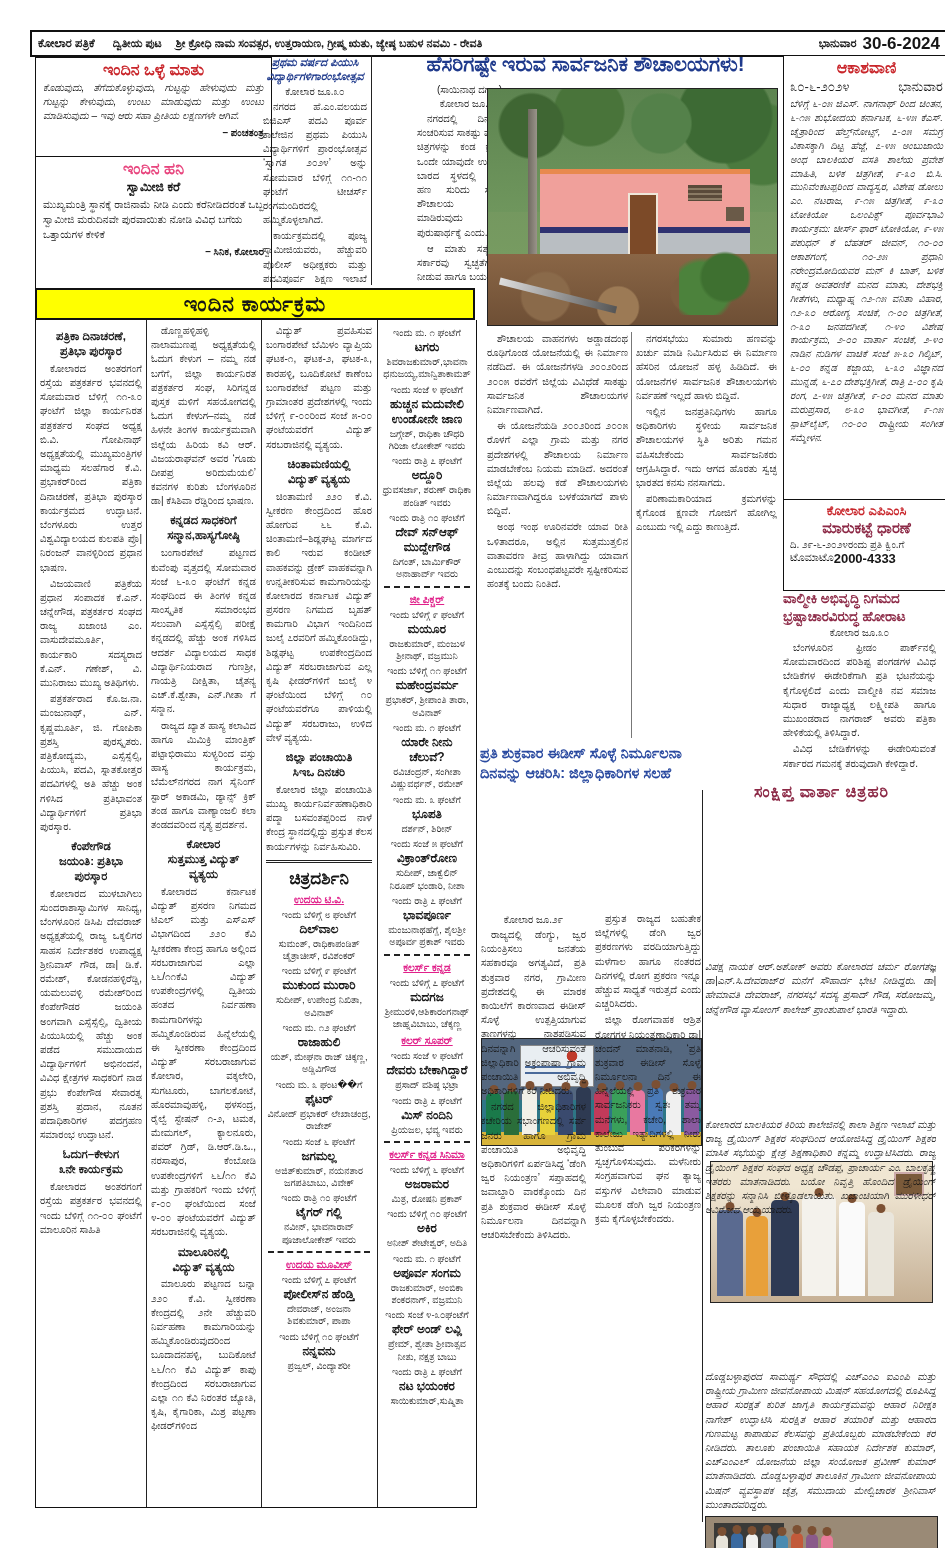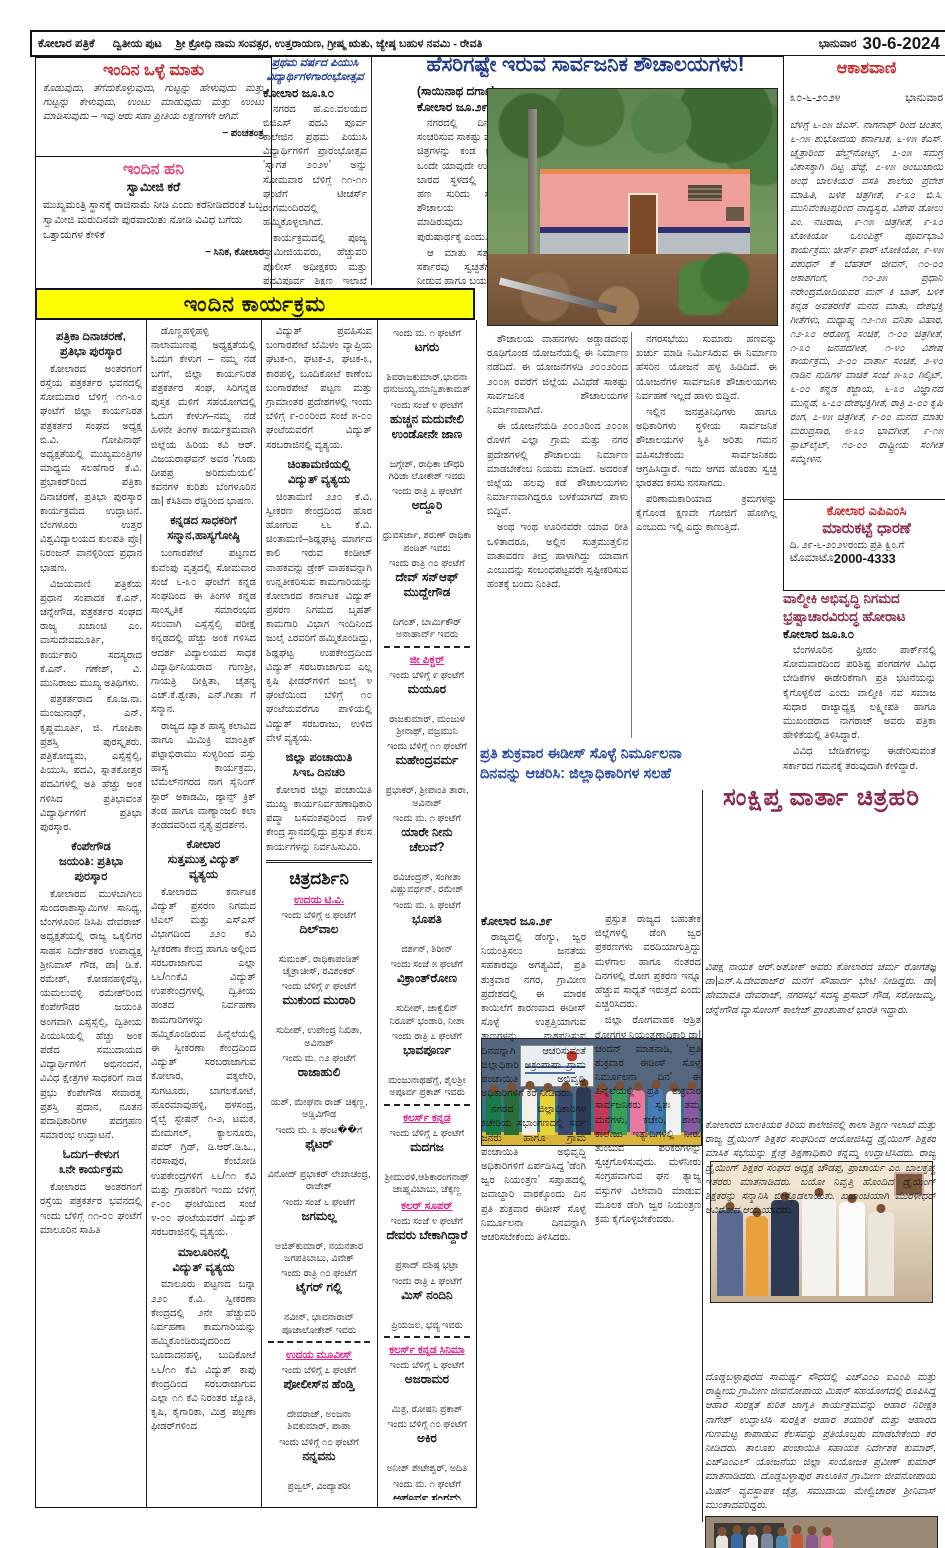--- a/index.html
+++ b/index.html
@@ -14,23 +14,23 @@
   .maroon{color:#8c2946;font-weight:bold;}
   .navy{color:#1f3a8c;font-weight:bold;}
   .blue{color:#2a4aa0;font-weight:bold;}
   .vrule{width:0;border-left:1.2px solid #222;}
   
   .e-heading{font-weight:bold;font-size:11.5px;text-align:center;margin:5px 16px 3px;line-height:1.3;}
   .e-bigheading{font-weight:bold;font-size:17px;text-align:center;margin:6px 0 4px;}
   .e-channel{color:#e0218a;font-weight:bold;font-size:10.5px;text-align:center;text-decoration:underline;margin:4px 0 2px;}
   .e-time{font-size:9.5px;text-align:center;margin:3px 0 1px;}
   .e-title{font-weight:bold;font-size:12px;text-align:center;margin:1px 0;line-height:1.25;}
-  .e-cast{font-size:9.5px;text-align:center;line-height:1.3;margin:16px 0 3px;}
+  .e-cast{font-size:9.5px;text-align:center;line-height:1.3;margin:1px 0 3px;}
   .e-para{font-size:10px;line-height:1.42;text-align:justify;text-indent:10px;margin:0 0 2px;}
-  .e-dateline{font-size:12px;font-weight:bold;text-align:left;margin:2px 0;}
+  .e-dateline{font-size:10px;font-weight:normal;text-align:center;margin:2px 0;}
   .e-divider{border-top:2px dashed #222;margin:5px 2px;}
   .e-rule{border-top:3px double #222;margin:6px 0;}
   .sig{text-align:right;font-weight:bold;font-size:10px;margin-top:3px;}
   
   .photo{border:1px solid #222;overflow:hidden;position:relative;}
   .figs{position:absolute;display:flex;align-items:flex-end;gap:3px;}
   .fig{position:relative;border-radius:5px 5px 0 0;}
   .fig::before{content:"";position:absolute;top:-8px;left:50%;transform:translateX(-50%);
                width:9px;height:9px;border-radius:50%;background:#7c5033;}
 </style>
@@ -272,21 +272,21 @@
       <div class="e-para">ರಾಜ್ಯದಲ್ಲಿ ಡೆಂಗ್ಯು, ಜ್ವರ ನಿಯಂತ್ರಿಸಲು ಜನತೆಯ ಸಹಕಾರವೂ ಅಗತ್ಯವಿದೆ, ಪ್ರತಿ ಶುಕ್ರವಾರ ನಗರ, ಗ್ರಾಮೀಣ ಪ್ರದೇಶದಲ್ಲಿ ಈ ಮಾರಕ ಕಾಯಿಲೆಗೆ ಕಾರಣವಾದ ಈಡೀಸ್ ಸೊಳ್ಳೆ ಉತ್ಪತ್ತಿಯಾಗುವ ತಾಣಗಳನ್ನು ನಾಶಪಡಿಸುವ ದಿನವನ್ನಾಗಿ ಆಚರಿಸುವಂತೆ ಜಿಲ್ಲಾಧಿಕಾರಿ ಅಕ್ರಂಪಾಷಾ ಗ್ರಾಮ ಪಂಚಾಯಿತಿ ಅಭಿವೃದ್ಧಿ ಅಧಿಕಾರಿಗಳಿಗೆ ಕರೆ ನೀಡಿದರು.</div>
       <div class="e-para">ನಗರದ ಜಿಲ್ಲಾಧಿಕಾರಿಗಳ ಕಚೇರಿಯ ಸಭಾಂಗಣದಲ್ಲಿ ಸರ್ವ ಜನರು ಹಾಗೂ ಗ್ರಾಮ ಪಂಚಾಯಿತಿ ಅಭಿವೃದ್ಧಿ ಅಧಿಕಾರಿಗಳಿಗೆ ಏರ್ಪಡಿಸಿದ್ದ ‘ಡೆಂಗಿ ಜ್ವರ ನಿಯಂತ್ರಣ’ ಸಪ್ತಾಹದಲ್ಲಿ ಜವಾಬ್ದಾರಿ ವಾರಕ್ಕೊಂದು ದಿನ ಪ್ರತಿ ಶುಕ್ರವಾರ ಈಡೀಸ್ ಸೊಳ್ಳೆ ನಿರ್ಮೂಲನಾ ದಿನವನ್ನಾಗಿ ಆಚರಿಸಬೇಕೆಂದು ತಿಳಿಸಿದರು.</div>
     </div>
   <div class="abs" style="left:595px;top:912px;width:106px;height:628px;overflow:hidden;">
       <div class="e-para">ಪ್ರಸ್ತುತ ರಾಜ್ಯದ ಬಹುತೇಕ ಜಿಲ್ಲೆಗಳಲ್ಲಿ ಡೆಂಗಿ ಜ್ವರ ಪ್ರಕರಣಗಳು ವರದಿಯಾಗುತ್ತಿದ್ದು ಮಳೆಗಾಲ ಹಾಗೂ ನಂತರದ ದಿನಗಳಲ್ಲಿ ರೋಗ ಪ್ರಕರಣ ಇನ್ನೂ ಹೆಚ್ಚುವ ಸಾಧ್ಯತೆ ಇರುತ್ತದೆ ಎಂದು ಎಚ್ಚರಿಸಿದರು.</div>
       <div class="e-para">ಜಿಲ್ಲಾ ರೋಗವಾಹಕ ಆಶ್ರಿತ ರೋಗಗಳ ನಿಯಂತ್ರಣಾಧಿಕಾರಿ ಡಾ| ಚಂದನ್ ಮಾತನಾಡಿ, ‘ಪ್ರತಿ ಶುಕ್ರವಾರ ಈಡೀಸ್ ಸೊಳ್ಳೆ ನಿರ್ಮೂಲನಾ ದಿನ’ ಈ ಹಿನ್ನೆಲೆಯಲ್ಲಿ ಪ್ರತಿ ಶುಕ್ರವಾರ ಸಾರ್ವಜನಿಕರು ಸ್ವತಃ ತಮ್ಮ ಮನೆಗಳು, ಕಚೇರಿ, ಶಾಲಾ ಕಾಲೇಜು ಇತ್ಯಾದಿಗಳಲ್ಲಿ ನೀರು ತುಂಬುವ ಪರಿಕರಗಳನ್ನು ಸ್ವಚ್ಛಗೊಳಿಸುವುದು. ಮಳೆನೀರು ಸಂಗ್ರಹವಾಗುವ ಘನ ತ್ಯಾಜ್ಯ ವಸ್ತುಗಳ ವಿಲೇವಾರಿ ಮಾಡುವ ಮೂಲಕ ಡೆಂಗಿ ಜ್ವರ ನಿಯಂತ್ರಣ ಕ್ರಮ ಕೈಗೊಳ್ಳಬೇಕೆಂದರು.</div>
     </div>
 
   <div class="abs box" style="left:783px;top:55px;width:153px;height:438px;padding:3px 6px;overflow:hidden;">
     <div class="center red-head" style="font-size:16px;">ಆಕಾಶವಾಣಿ</div>
-    <div style="display:flex;justify-content:space-between;font-size:11px;margin:14px 0;gap:26px;">
+    <div style="display:flex;justify-content:space-between;font-size:13px;margin:2px 0;gap:26px;">
       <span>೩೦-೬-೨೦೨೪</span>
       <span>ಭಾನುವಾರ</span>
     </div>
     <div class="jtext" style="font-size:9.8px;line-height:1.42;">ಬೆಳಿಗ್ಗೆ ೬-೦೫ ಜಿಎಸ್. ನಾಗನಾಥ್ ರಿಂದ ಚಿಂತನ, ೬-೧೫ ಶುಭೋದಯ ಕರ್ನಾಟಕ, ೬-೪೫ ಕೆಎಸ್. ಚೈತ್ರಾರಿಂದ ಹೆಲ್ತ್‌ನೋಟ್ಸ್, ೭-೦೫ ಸಮಗ್ರ ವಿಕಾಸಕ್ಕಾಗಿ ದಿಟ್ಟ ಹೆಜ್ಜೆ, ೭-೪೫ ಅಂಬುಜಾಯಿ ಅಂಧ ಬಾಲಕಿಯರ ವಸತಿ ಶಾಲೆಯ ಪ್ರವೇಶ ಮಾಹಿತಿ, ಬಳಿಕ ಚಿತ್ರಗೀತೆ, ೯-೩೦ ಬಿ.ಸಿ. ಮುನಿವೆಂಕಟಪ್ಪರಿಂದ ವಾದ್ಯಸ್ವರ, ವಿಶೇಷ ಡೋಲು ಎಂ. ನಟರಾಜ, ೯-೧೫ ಚಿತ್ರಗೀತೆ, ೯-೩೦ ಟೋಕಿಯೋ ಒಲಂಪಿಕ್ಸ್ ಪೂರ್ವಭಾವಿ ಕಾರ್ಯಕ್ರಮ: ಚೀರ್ಸ್ ಫಾರ್ ಟೋಕಿಯೋ, ೯-೪೫ ಪಶುಧನ್ ಕೆ ಬೆಹತರ್ ಜೀವನ್, ೧೦-೦೦ ಆಕಾಶಗಂಗೆ, ೧೦-೨೫ ಪ್ರಧಾನಿ ನರೇಂದ್ರಮೋದಿಯವರ ಮನ್ ಕಿ ಬಾತ್, ಬಳಿಕ ಕನ್ನಡ ಅವತರಣಿಕೆ ಮನದ ಮಾತು, ದೇಶಭಕ್ತಿ ಗೀತೆಗಳು, ಮಧ್ಯಾಹ್ನ ೧೨-೧೫ ವನಿತಾ ವಿಹಾರ, ೧೨-೩೦ ಆರೋಗ್ಯ ಸಂಚಿಕೆ, ೧-೦೦ ಚಿತ್ರಗೀತೆ, ೧-೩೦ ಜನಪದಗೀತೆ, ೧-೪೦ ವಿಶೇಷ ಕಾರ್ಯಕ್ರಮ, ೨-೦೦ ವಾರ್ತಾ ಸಂಚಿಕೆ, ೨-೪೦ ನಾಡಿನ ನುಡಿಗಳ ವಾಚಿಕೆ ಸಂಜೆ ೫-೩೦ ಗಿಲ್ಕಿಟ್, ೬-೦೦ ಕನ್ನಡ ಕಜ್ಜಾಯ, ೬-೩೦ ವಿಜ್ಞಾನದ ಮುನ್ನಡೆ, ೬-೭೦ ದೇಶಭಕ್ತಿಗೀತೆ, ರಾತ್ರಿ ೭-೦೦ ಕೃಷಿ ರಂಗ, ೭-೪೫ ಚಿತ್ರಗೀತೆ, ೯-೦೦ ಮನದ ಮಾತು ಮರುಪ್ರಸಾರ, ೮-೩೦ ಭಾವಗೀತೆ, ೯-೧೫ ಸ್ಪಾಟ್‌ಲೈಟ್, ೧೦-೦೦ ರಾಷ್ಟ್ರೀಯ ಸಂಗೀತ ಸಮ್ಮೇಳನ.</div>
   </div>
 
   <div class="abs box" style="left:783px;top:499px;width:153px;height:84px;padding:3px 6px;">
     <div class="center red-head" style="font-size:13px;">ಕೋಲಾರ ಎಪಿಎಂಸಿ</div>
     <div class="center maroon" style="font-size:15px;">ಮಾರುಕಟ್ಟೆ ಧಾರಣೆ</div>
     <div style="font-size:10px;margin-top:2px;">ದಿ. ೨೯-೬-೨೦೨೪ರಂದು ಪ್ರತಿ ಕ್ವಿಂ.ಗೆ</div>
@@ -299,21 +299,21 @@
   <div class="abs" style="left:783px;top:590px;width:153px;height:190px;overflow:hidden;">
     <div class="maroon" style="font-size:13.5px;line-height:1.3;">ವಾಲ್ಮೀಕಿ ಅಭಿವೃದ್ಧಿ ನಿಗಮದ ಭ್ರಷ್ಟಾಚಾರವಿರುದ್ಧ ಹೋರಾಟ</div>
     <div>
         <div class="e-dateline">ಕೋಲಾರ ಜೂ.೩೦</div>
         <div class="e-para">ಬೆಂಗಳೂರಿನ ಫ್ರೀಡಂ ಪಾರ್ಕ್‌ನಲ್ಲಿ ಸೋಮವಾರದಿಂದ ಪರಿಶಿಷ್ಟ ಪಂಗಡಗಳ ವಿವಿಧ ಬೇಡಿಕೆಗಳ ಈಡೇರಿಕೆಗಾಗಿ ಪ್ರತಿ ಭಟನೆಯನ್ನು ಕೈಗೊಳ್ಳಲಿದೆ ಎಂದು ವಾಲ್ಮೀಕಿ ನವ ಸಮಾಜ ಸುಧಾರ ರಾಜ್ಯಾಧ್ಯಕ್ಷ ಲಕ್ಷ್ಮೀಪತಿ ಹಾಗೂ ಮುಖಂಡರಾದ ನಾಗರಾಜ್ ಅವರು ಪತ್ರಿಕಾ ಹೇಳಿಕೆಯಲ್ಲಿ ತಿಳಿಸಿದ್ದಾರೆ.</div>
         <div class="e-para">ವಿವಿಧ ಬೇಡಿಕೆಗಳನ್ನು ಈಡೇರಿಸುವಂತೆ ಸರ್ಕಾರದ ಗಮನಕ್ಕೆ ತರುವುದಾಗಿ ಕೇಳಿದ್ದಾರೆ.</div>
       </div>
   </div>
 
   <div class="abs vrule" style="left:702px;top:790px;height:732px;"></div>
-  <div class="abs maroon center" style="left:705px;top:783px;width:233px;font-size:24px;letter-spacing:1px;">ಸಂಕ್ಷಿಪ್ತ ವಾರ್ತಾ ಚಿತ್ರಹರಿ</div>
+  <div class="abs maroon center" style="left:705px;top:783px;width:233px;font-size:16px;letter-spacing:1px;">ಸಂಕ್ಷಿಪ್ತ ವಾರ್ತಾ ಚಿತ್ರಹರಿ</div>
 
   <div class="abs photo" style="left:710px;top:815px;width:221px;height:140px;background:linear-gradient(#f0e6d2 18%,#d9cab4 60%,#c6b094 100%);">
     <div class="figs" style="left:6px;bottom:6px;">
       <div class="fig" style="width:26px;height:86px;background:#5a6a90;"></div>
       <div class="fig" style="width:22px;height:80px;background:#e8a03a;"></div>
       <div class="fig" style="width:28px;height:96px;background:#2e3a54;"></div>
       <div class="fig" style="width:34px;height:100px;background:#f4f2ec;"></div>
       <div class="fig" style="width:26px;height:94px;background:#fafafa;"></div>
       <div class="fig" style="width:26px;height:84px;background:#eae6dc;"></div>
     </div>

